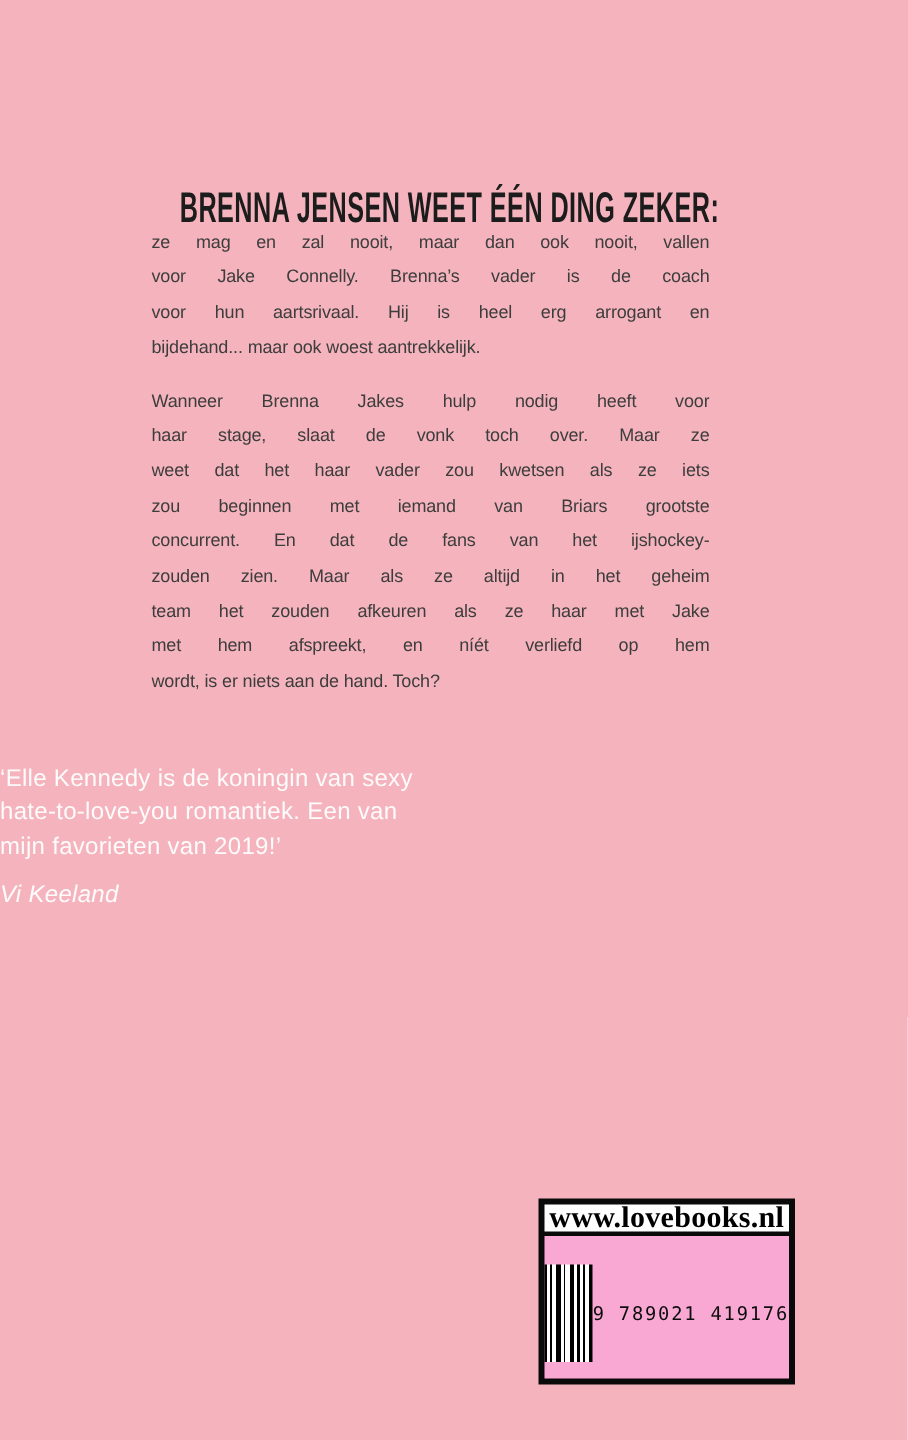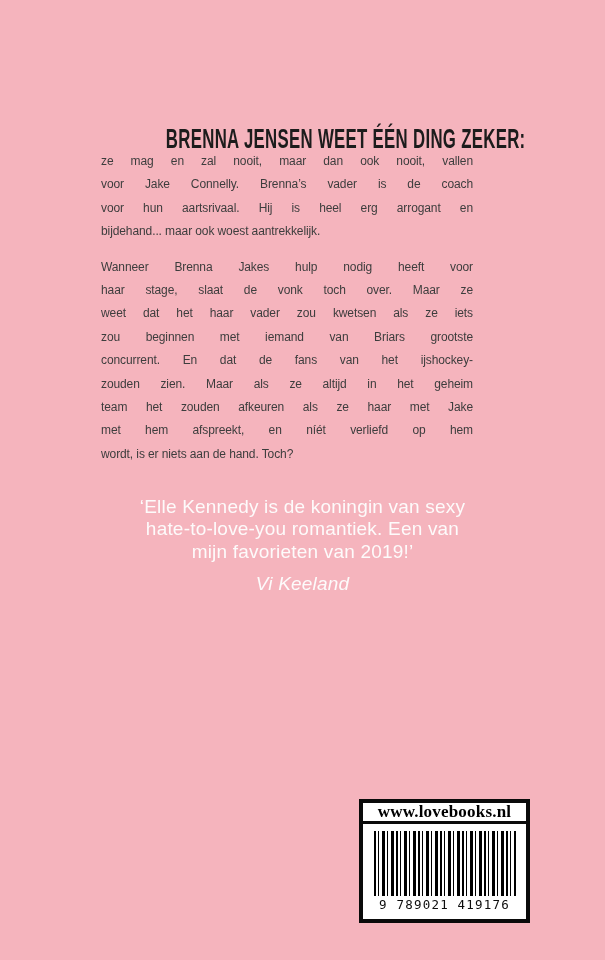--- a/index.html
+++ b/index.html
@@ -17,26 +17,25 @@
     overflow:hidden;
   }
   .cover{
     position:relative;
     width:605px;height:960px;
     background:var(--bg);
   }
   
   .heading{
     position:absolute;
-    left:12px;right:0;top:119px;
+    left:0;right:0;top:119px;
     text-align:left;
     height:30px;
     white-space:nowrap;
     color:var(--heading);
-    padding-left:34px;
   }
   .heading-inner{
     display:inline-block;
     font-size:28px;
     font-weight:700;
     letter-spacing:.5px;
     transform:scaleX(.60) scaleY(1.02);
     transform-origin:center;
     white-space:nowrap;
   }
@@ -57,24 +56,23 @@
     white-space:normal;
     overflow:hidden;
     height:23.4px;
   }
   .bline.end{
     text-align-last:left;
   }
   
   .quote{
     position:absolute;
-    left:0;right:0;top:496px;
-    text-align:center;
+    left:0;right:0;top:509px;
     color:var(--quote);
-    font-size:19px;
+    font-size:16px;
     line-height:22.3px;
     letter-spacing:.2px;
   }
   .qauthor{
     font-style:italic;
     margin-top:10px;
   }
   
   .barcode{
     position:absolute;
@@ -87,28 +85,27 @@
     gap:3px;
   }
   .bc-site{
     background:#ffffff;
     color:#000;
     height:18px;
     line-height:18px;
     text-align:center;
     font-family:"Liberation Serif",serif;
     font-weight:700;
-    font-size:17px;
+    font-size:20px;
     letter-spacing:.2px;
   }
   .bc-panel{
-    background:#ffffff;
+    background:#f9a8d4;
     flex:1;
     display:flex;
-    flex-direction:column;
     align-items:center;
     padding-top:7px;
   }
   .bc-bars{
     width:142px;
     height:65px;
     background:repeating-linear-gradient(90deg,
       #000 0 2px,#fff 2px 4px,
       #000 4px 5px,#fff 5px 8px,
       #000 8px 11px,#fff 11px 13px,

